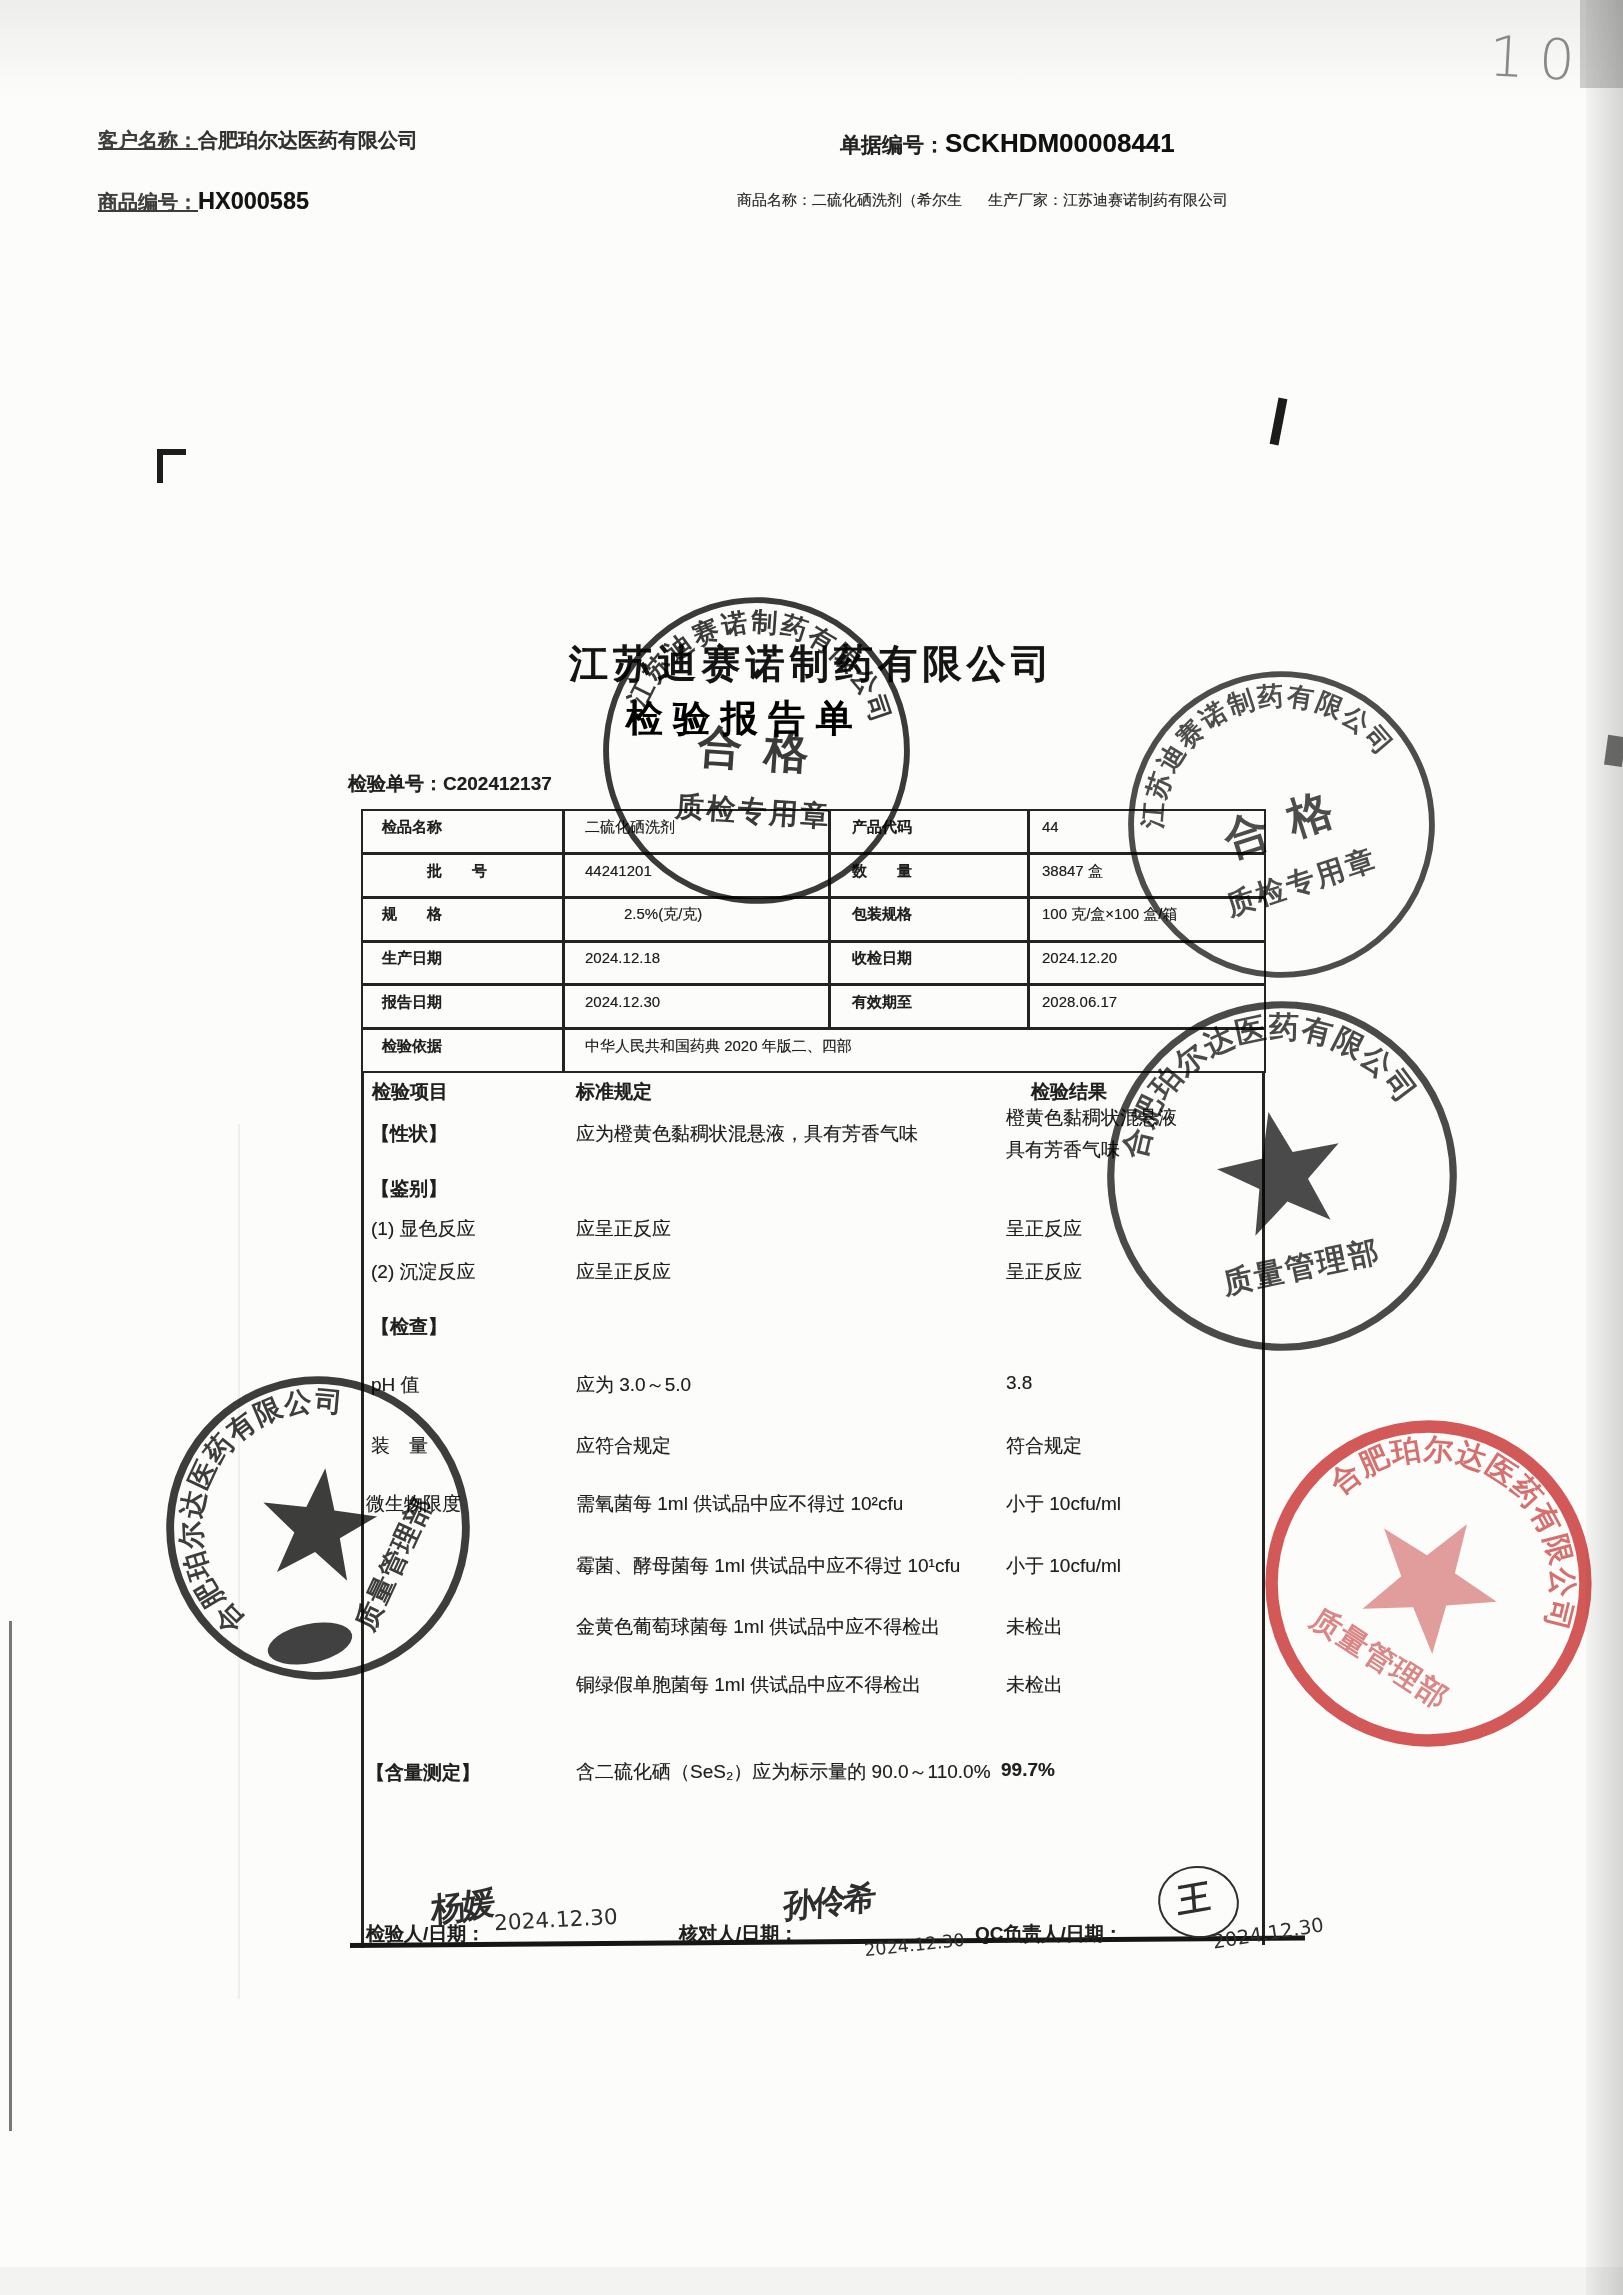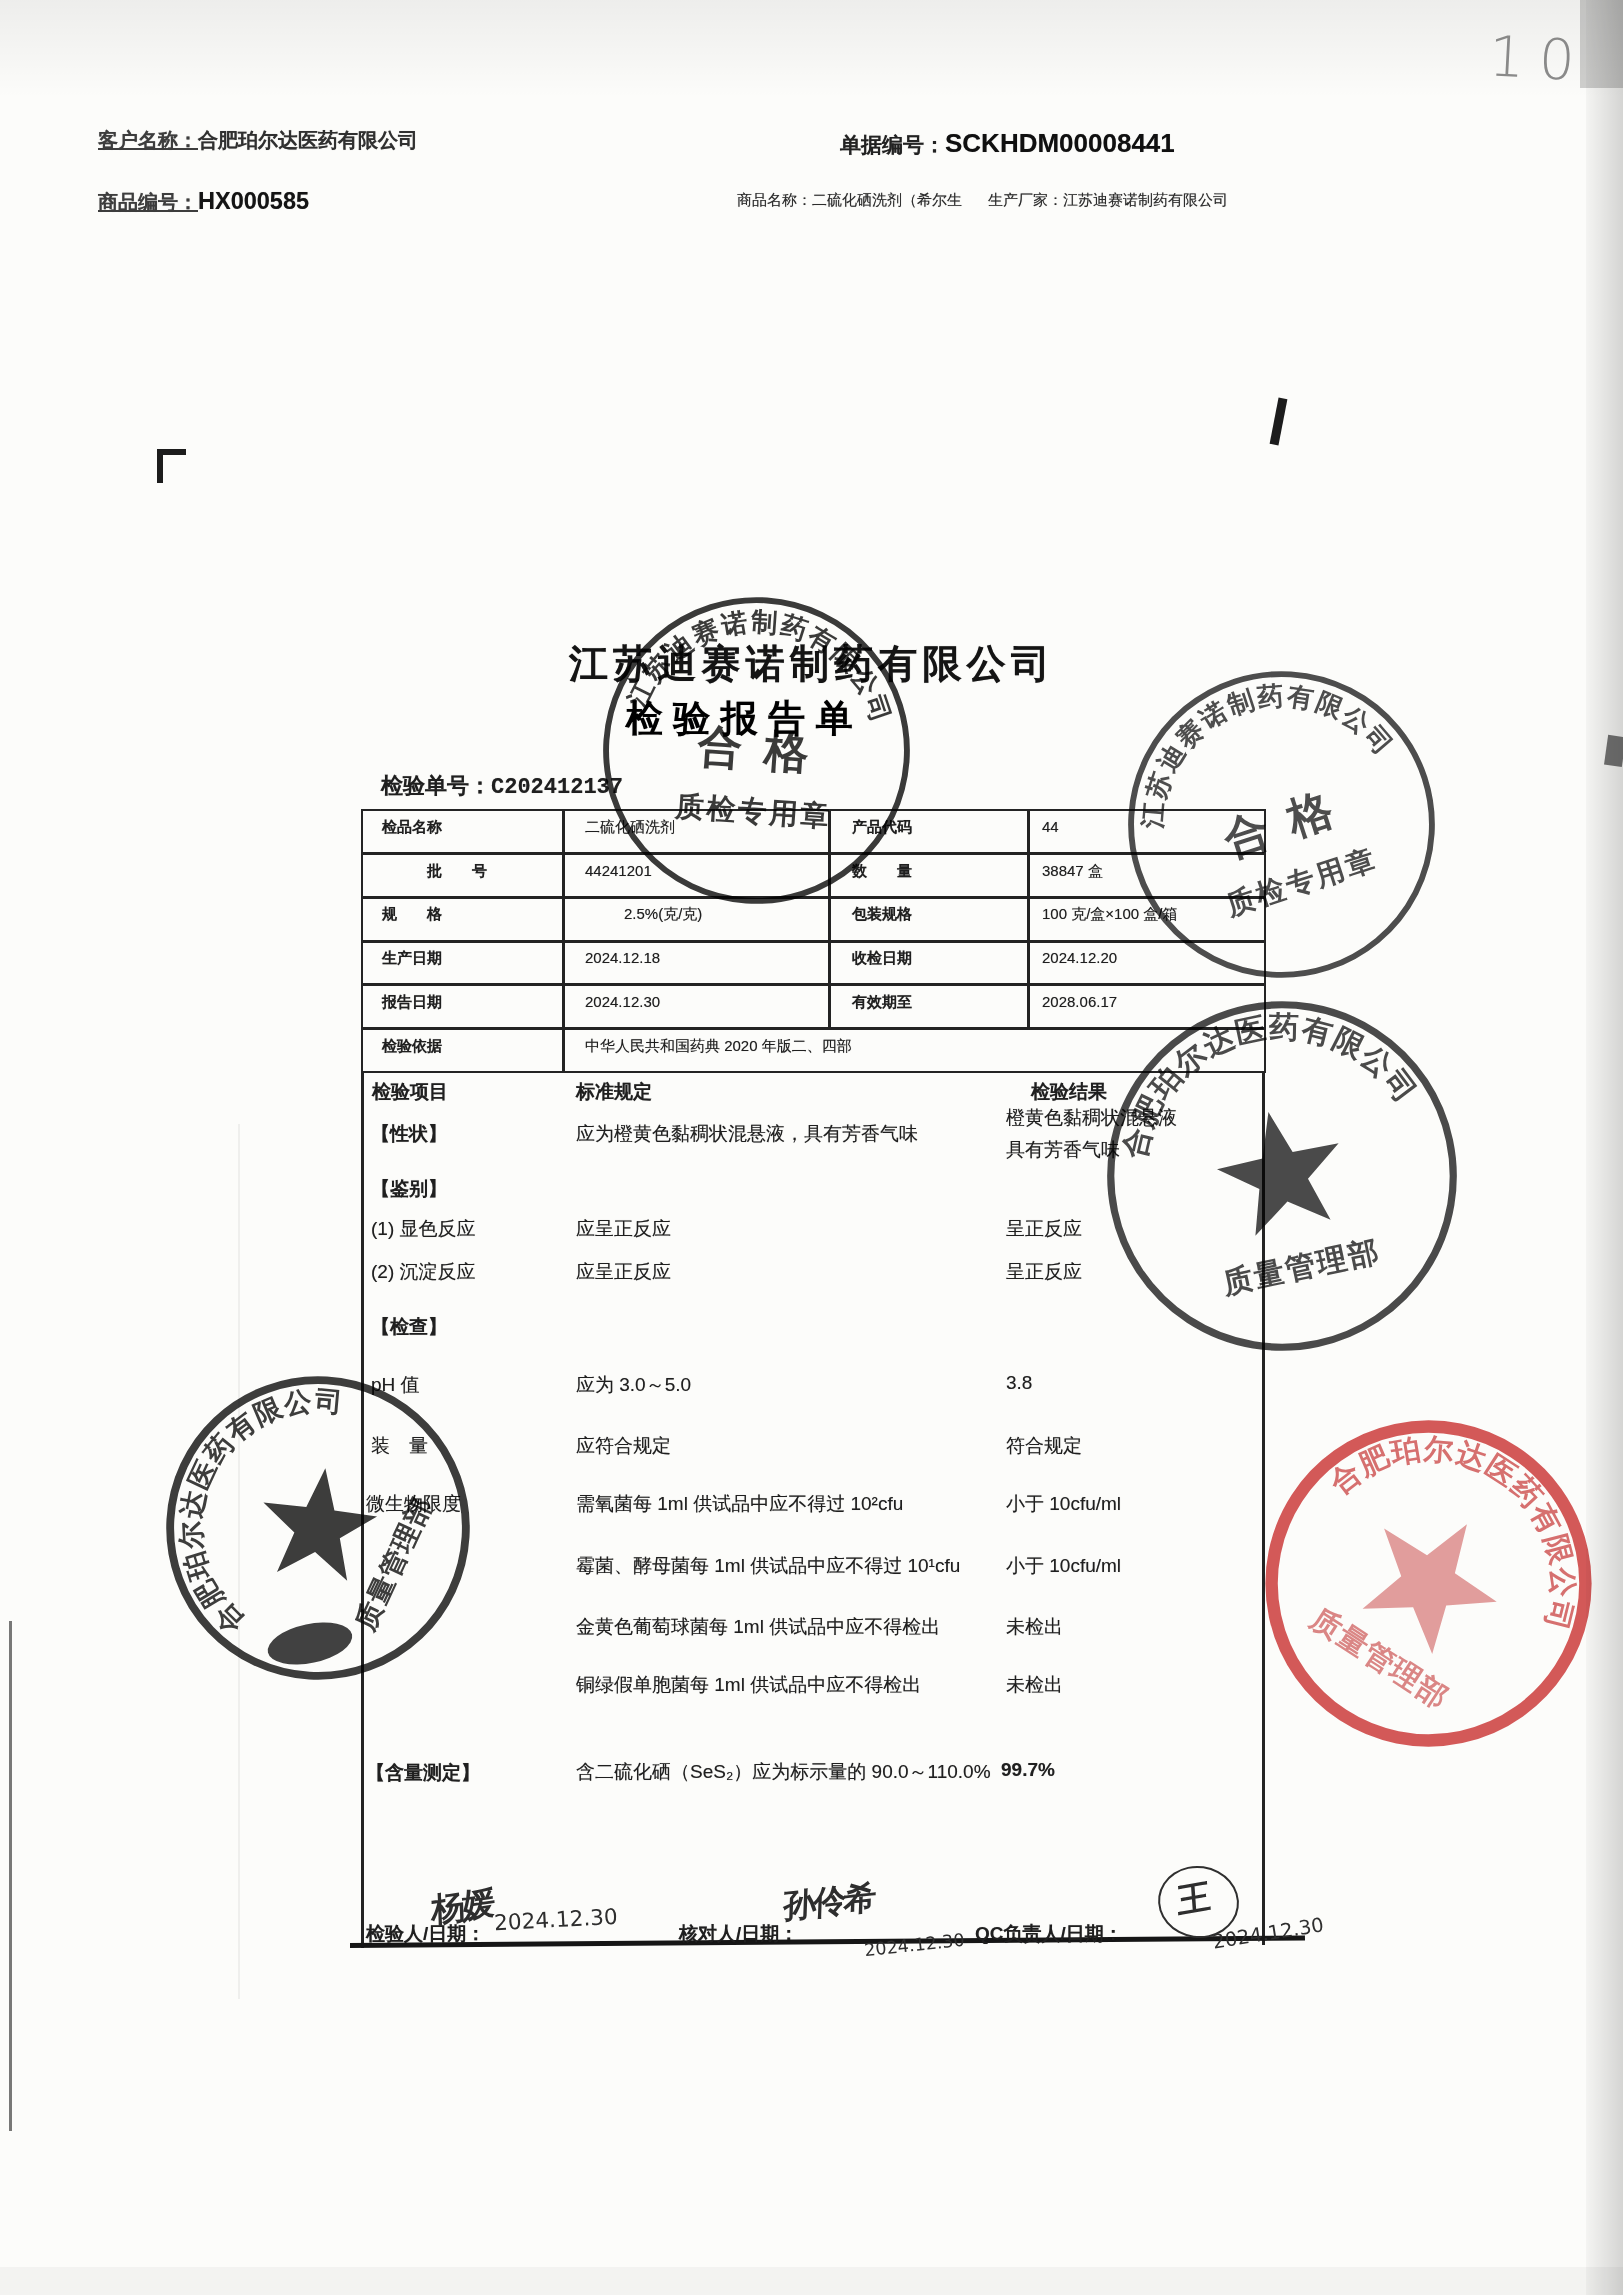--- a/index.html
+++ b/index.html
@@ -48,21 +48,21 @@
   <div class="abs cell" style="left:737px;top:191px;color:#2c2c2c;">
     <span>商品名称：</span><span>二硫化硒洗剂（希尔生</span>
   </div>
   <div class="abs cell" style="left:988px;top:191px;color:#2c2c2c;">
     <span>生产厂家：</span><span>江苏迪赛诺制药有限公司</span>
   </div>
 
   <div class="abs serif b" style="left:0;width:1624px;top:637px;text-align:center;font-size:39px;letter-spacing:5.2px;color:#141414;text-shadow:0 0 0.7px rgba(0,0,0,.5);">江苏迪赛诺制药有限公司</div>
   <div class="abs serif b" style="left:0;width:1489px;top:694px;text-align:center;font-size:37px;letter-spacing:10.5px;color:#000000;text-shadow:0 0 0.7px rgba(0,0,0,.5);">检验报告单</div>
 
-  <div class="abs cell" style="left:381px;top:771px;font-size:22px;font-family:Liberation Mono, monospace;">
+  <div class="abs cell" style="left:348px;top:771px;font-size:19px;">
     <span class="b">检验单号：</span><span class="b">C202412137</span>
   </div>
 
   <div class="tbox" style="left:361px;top:809px;width:901px;height:260px;">
     <div class="hline" style="left:0;right:0;top:41px;height:2.6px;"></div>
     <div class="hline" style="left:0;right:0;top:85px;height:2.6px;"></div>
     <div class="hline" style="left:0;right:0;top:129px;height:2.6px;"></div>
     <div class="hline" style="left:0;right:0;top:172px;height:2.6px;"></div>
     <div class="hline" style="left:0;right:0;top:216px;height:2.6px;"></div>
     <div class="vline" style="left:199px;top:0;bottom:0;width:2.6px;"></div>

